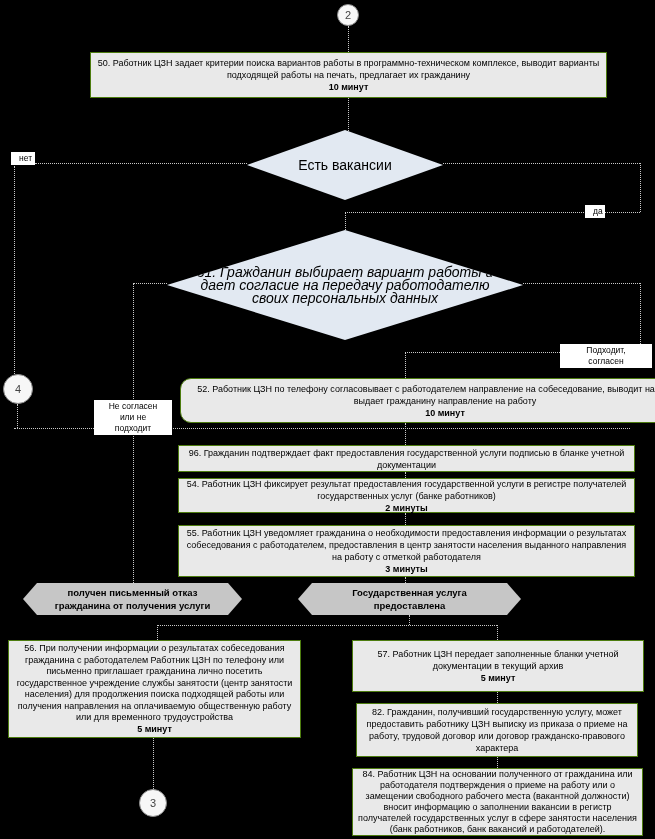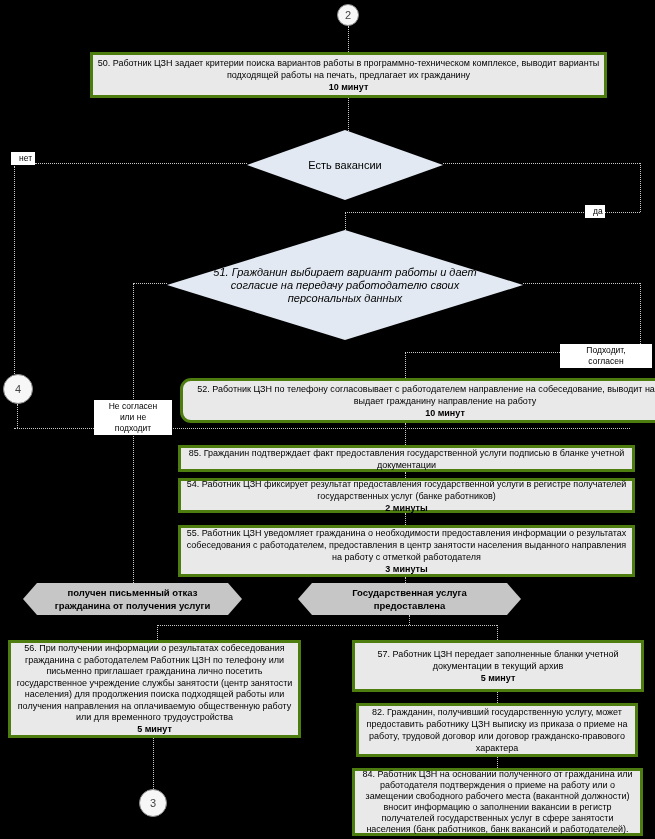--- a/index.html
+++ b/index.html
@@ -1,30 +1,30 @@
 <!DOCTYPE html>
 <html><head>
 <meta charset="utf-8">
 <style>
   html,body{margin:0;padding:0;background:#000;}
   #stage{
     position:relative;width:655px;height:839px;background:#000;overflow:hidden;
     font-family:"Liberation Sans","DejaVu Sans",sans-serif;color:#000;
   }
   .pbox{
-    position:absolute;background:#e9e9e9;border:3px solid #4d7c0f;
+    position:absolute;background:#e9e9e9;border:1px solid #4d7c0f;
     display:flex;flex-direction:column;align-items:center;justify-content:center;
     text-align:center;font-size:9px;line-height:12px;box-sizing:border-box;padding:2px 4px;
   }
   .pbox .dur{font-weight:bold;}
   .diamond{
     position:absolute;background:#e2e9f2;
     clip-path:polygon(50% 0,100% 50%,50% 100%,0 50%);
     display:flex;align-items:center;justify-content:center;text-align:center;
-    font-size:11px;line-height:13px;
+    font-size:14px;line-height:13px;
   }
   .hexagon{
     position:absolute;background:#c6c6c6;
     clip-path:polygon(14px 0,calc(100% - 14px) 0,100% 50%,calc(100% - 14px) 100%,14px 100%,0 50%);
     display:flex;align-items:center;justify-content:center;text-align:center;
     font-weight:bold;font-size:9.5px;line-height:13px;padding:0 18px;box-sizing:border-box;
   }
   .circle{
     position:absolute;background:#f7f7f7;border:1px solid #8a8a8a;border-radius:50%;
     display:flex;align-items:center;justify-content:center;
@@ -93,21 +93,21 @@
   <div class="diamond z2" style="left:167px;top:230px;width:356px;height:110px;">
     <div style="width:300px;font-style:italic;">51.  Гражданин выбирает вариант  работы и дает согласие на передачу работодателю своих персональных данных</div>
   </div>
 
   <div class="pbox z2" style="left:180px;top:378px;width:530px;height:45px;border-radius:11px;">
     <div>52. Работник ЦЗН по телефону согласовывает с работодателем направление на собеседование, выводит на печать и выдает гражданину направление на работу</div>
     <div class="dur">10 минут</div>
   </div>
 
   <div class="pbox z2" style="left:178px;top:445px;width:457px;height:27px;">
-    <div>85. Гражданин подтверждает факт предоставления государственной услуги подписью в бланке учетной документации</div>
+    <div>96. Гражданин подтверждает факт предоставления государственной услуги подписью в бланке учетной документации</div>
   </div>
 
   <div class="pbox z2" style="left:178px;top:478px;width:457px;height:35px;">
     <div>54. Работник ЦЗН фиксирует результат предоставления государственной услуги в регистре получателей государственных услуг (банке работников)</div>
     <div class="dur">2  минуты</div>
   </div>
 
   <div class="pbox z2" style="left:178px;top:525px;width:457px;height:52px;justify-content:center;">
     <div>55. Работник ЦЗН уведомляет гражданина о необходимости предоставления информации о результатах собеседования с работодателем, предоставления в центр занятости населения выданного направления на работу с отметкой работодателя</div>
     <div class="dur">3 минуты</div>

